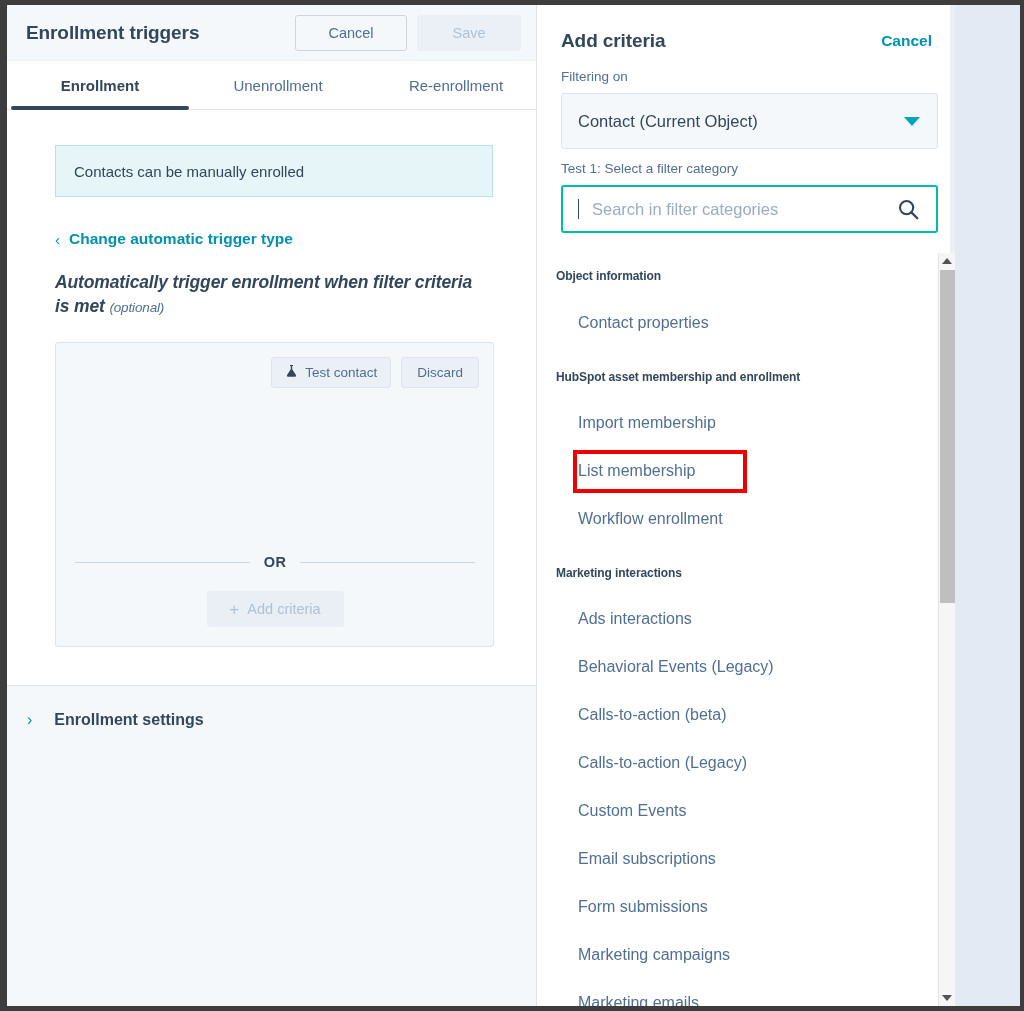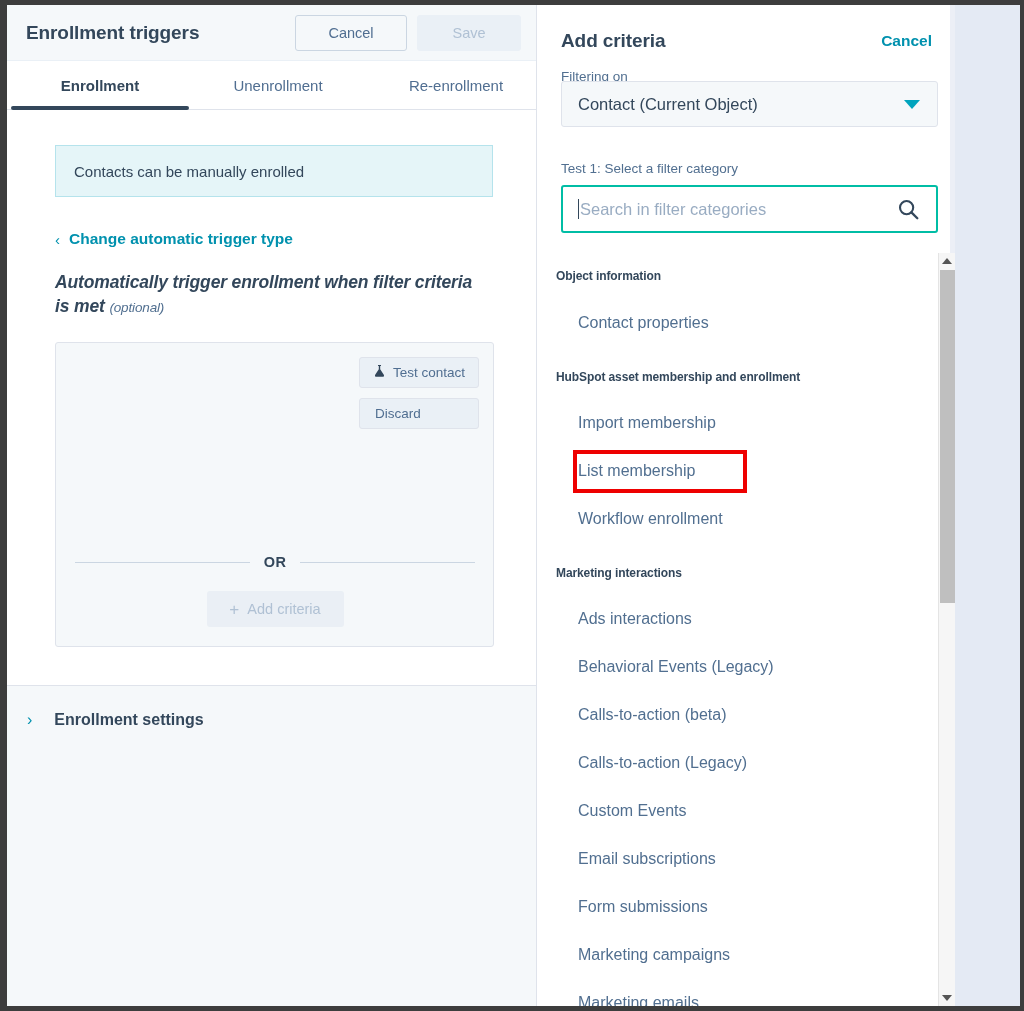--- a/index.html
+++ b/index.html
@@ -110,21 +110,21 @@
   }
 
   .criteria-card{
     position:absolute;left:48px;top:232px;width:439px;height:305px;
     background:#f5f8fa;
     border:1px solid #dfe3eb;
     box-sizing:border-box;
     border-radius:3px;
   }
   .cc-toolbar{
-    position:absolute;right:14px;top:14px;display:flex;gap:10px;flex-direction:column;
+    position:absolute;right:14px;top:14px;display:flex;gap:10px;
   }
   .btn-test{
     height:29px;padding:0 13px;
     background:#eaf0f6;border:1px solid #dfe3eb;border-radius:3px;
     color:#506e91;font-size:13.5px;
     display:flex;align-items:center;gap:7px;cursor:pointer;
   }
   .btn-discard{
     height:29px;padding:0 15px;
     background:#eaf0f6;border:1px solid #dfe3eb;border-radius:3px;
@@ -201,21 +201,21 @@
     position:absolute;right:18px;top:27px;
     font-size:15.5px;font-weight:bold;color:#0091ae;cursor:pointer;
   }
   .rp-label{
     position:absolute;left:24px;
     font-size:13.5px;color:#516f90;
   }
   .lbl-filtering{top:64px;}
   .lbl-step1{top:156px;}
   .select-box{
-    position:absolute;left:24px;top:76px;width:377px;height:46px;
+    position:absolute;left:24px;top:88px;width:377px;height:56px;
     background:#f5f8fa;
     border:1px solid #dfe3eb;
     box-sizing:border-box;
     border-radius:3px;
     display:flex;align-items:center;cursor:pointer;
   }
   .select-value{margin-left:16px;font-size:16.5px;color:#33475b;}
   .caret{
     margin-left:auto;margin-right:17px;
     width:0;height:0;
@@ -228,21 +228,21 @@
     background:#ffffff;
     border:2px solid #00bda5;
     box-sizing:border-box;
     border-radius:3px;
     display:flex;align-items:center;cursor:text;
   }
   .search-caret{
     width:1px;height:20px;background:#33475b;margin-left:15px;
   }
   .search-ph{
-    margin-left:1px;font-size:16.5px;color:#99acc2;
+    margin-left:1px;font-size:16.5px;color:#99acc2;padding-left:12px;
   }
   .search-icon{
     margin-left:auto;margin-right:17px;display:flex;align-items:center;
   }
 
   .rp-list{
     position:absolute;left:0;top:248px;width:394px;height:753px;
     background:#ffffff;
     overflow:hidden;
   }

